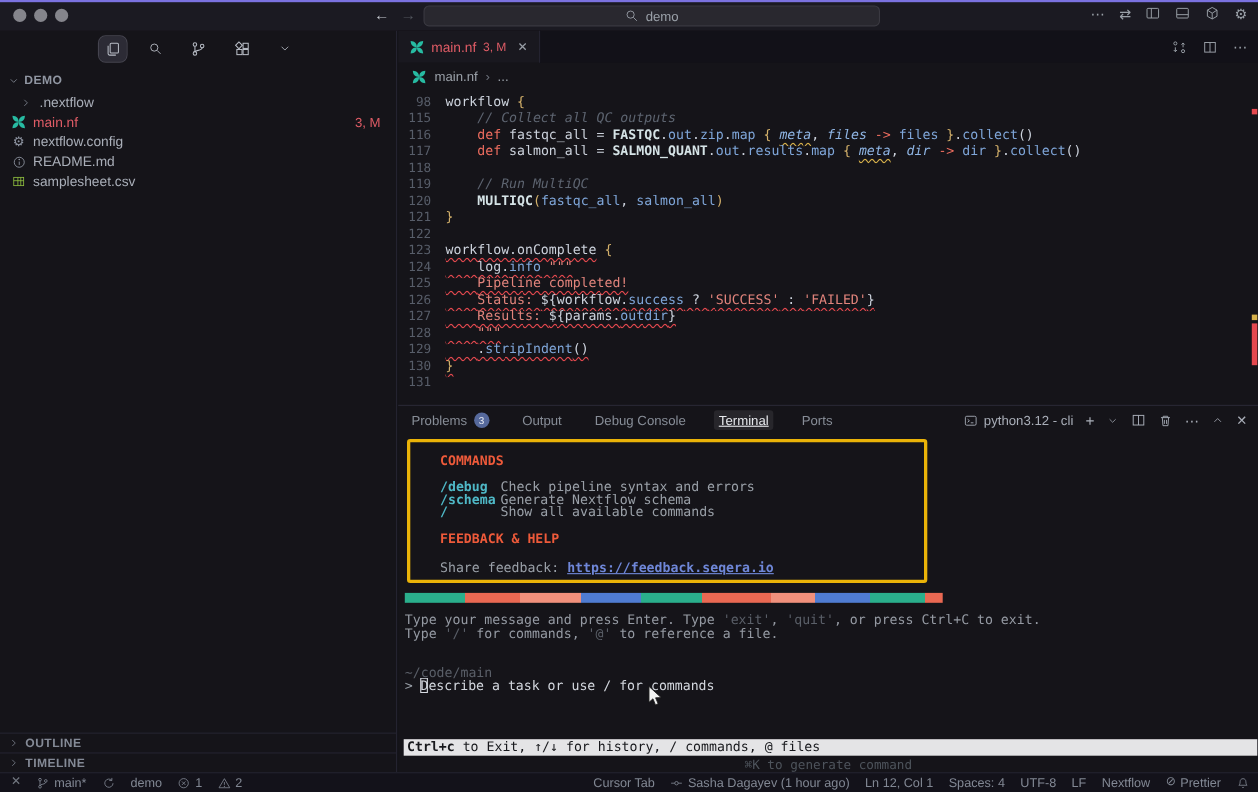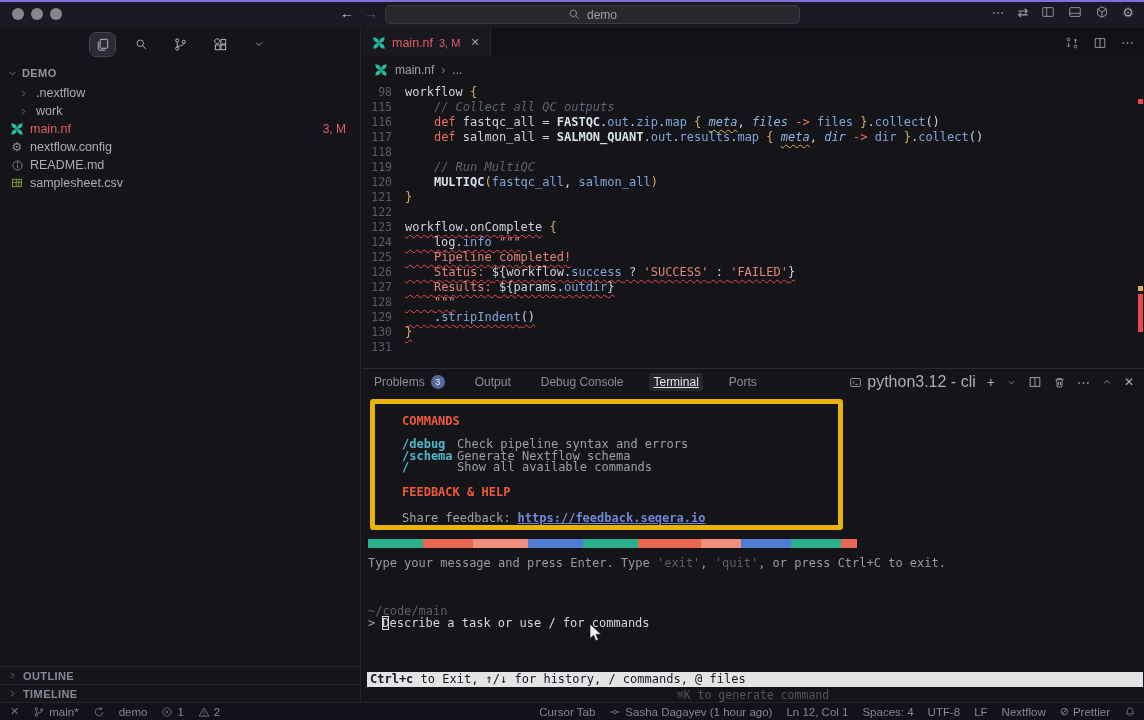--- a/index.html
+++ b/index.html
@@ -61,23 +61,23 @@
   .u-y{text-decoration-line:underline;text-decoration-style:wavy;text-decoration-color:#d7b14a;text-decoration-thickness:1px;text-underline-offset:2.5px;}
   .ruler-mark{position:absolute;right:1px;width:5px;}
 
   
   .panel{position:absolute;top:368px;left:362px;right:0;bottom:18px;background:#151419;border-top:1px solid #2a2936;}
   .panel-header{height:26px;display:flex;align-items:center;padding-left:8px;position:relative;}
   .ptab{display:flex;align-items:center;gap:6px;margin-right:22px;font-size:12px;color:#878d97;cursor:pointer;padding:2px 4px;border-radius:3px;}
   .ptab.active{color:#e6e8ec;background:#ffffff14;text-decoration:underline;}
   .pbadge{min-width:14px;height:14px;border-radius:8px;background:#56699c;color:#e8ebf2;font-size:9px;display:flex;align-items:center;justify-content:center;padding:0 3px;}
   .panel-actions{position:absolute;right:10px;top:0;height:26px;display:flex;align-items:center;gap:11px;color:#a9aeb8;}
-  .term-sel{display:flex;align-items:center;gap:5px;font-size:16px;color:#a9aeb8;cursor:pointer;}
+  .term-sel{display:flex;align-items:center;gap:5px;font-size:12px;color:#a9aeb8;cursor:pointer;}
   .panel-body{position:absolute;top:26px;left:0;right:0;bottom:0;font-family:"DejaVu Sans Mono",monospace;}
-  .help-box{position:absolute;top:4px;left:8px;width:473px;height:131px;border:5px solid #eab308;border-radius:3px;padding:10px 0 0 27px;font-size:12px;}
+  .help-box{position:absolute;top:4px;left:8px;width:473px;height:131px;border:3px solid #eab308;border-radius:3px;padding:10px 0 0 27px;font-size:12px;}
   .hb-title{color:#ee5a3a;font-weight:bold;}
   .hb-cmds{margin-top:11px;}
   .cmd-row{line-height:11.6px;color:#9aa0a8;}
   .cmd{display:inline-block;width:55px;color:#4fb8c6;font-weight:bold;}
   .hb-title2{margin-top:11px;color:#ee5a3a;font-weight:bold;}
   .hb-share{margin-top:12px;color:#9aa0a8;}
   .hb-url{color:#6f87d8;font-weight:bold;text-decoration:underline;cursor:pointer;}
   .rainbow{position:absolute;top:144px;left:6px;width:489px;height:9px;}
   .hints{position:absolute;top:162px;left:6px;font-size:12px;line-height:12.5px;color:#959aa3;}
   .hints .dim{color:#5a5f68;}
@@ -201,28 +201,20 @@
     </div>
     <div class="tree">
         <div class="frow">
           <span class="ic islot chev">
             <svg width="11" height="11" viewBox="0 0 16 16">
               <path d="M6 4l4 4-4 4" fill="none" stroke="currentColor" stroke-width="1"></path>
             </svg>
           </span>
           <span class="flabel">.nextflow</span>
         </div>
-        <div class="frow">
-          <span class="ic islot chev">
-            <svg width="11" height="11" viewBox="0 0 16 16">
-              <path d="M6 4l4 4-4 4" fill="none" stroke="currentColor" stroke-width="1"></path>
-            </svg>
-          </span>
-          <span class="flabel">work</span>
-        </div>
         <div class="frow err">
           <span class="ic islot">
             <svg width="14" height="14" viewBox="0 0 16 16">
               <g fill="#27bba2">
                 <path d="M1.5 1.5c4.4.3 6.2 2.1 6.5 6.5-4.4-.3-6.2-2.1-6.5-6.5z"></path>
                 <path d="M14.5 1.5c-.3 4.4-2.1 6.2-6.5 6.5.3-4.4 2.1-6.2 6.5-6.5z"></path>
                 <path d="M1.5 14.5c.3-4.4 2.1-6.2 6.5-6.5-.3 4.4-2.1 6.2-6.5 6.5z"></path>
                 <path d="M14.5 14.5c-4.4-.3-6.2-2.1-6.5-6.5 4.4.3 6.2 2.1 6.5 6.5z"></path>
               </g>
             </svg>
@@ -484,20 +476,21 @@
             <div class="cmd-row"><span class="cmd">/</span><span>Show all available commands</span></div>
           </div>
         <div class="hb-title2">FEEDBACK &amp; HELP</div>
         <div class="hb-share">
           <span>Share feedback: </span><span class="hb-url">https://feedback.seqera.io</span>
         </div>
       </div>
       <div class="rainbow" style="background: linear-gradient(90deg, rgb(42, 175, 140) 0px, rgb(42, 175, 140) 55px, rgb(233, 104, 82) 55px, rgb(233, 104, 82) 105px, rgb(240, 144, 124) 105px, rgb(240, 144, 124) 160px, rgb(79, 124, 210) 160px, rgb(79, 124, 210) 215px, rgb(42, 175, 140) 215px, rgb(42, 175, 140) 270px, rgb(233, 104, 82) 270px, rgb(233, 104, 82) 333px, rgb(240, 144, 124) 333px, rgb(240, 144, 124) 373px, rgb(79, 124, 210) 373px, rgb(79, 124, 210) 423px, rgb(42, 175, 140) 423px, rgb(42, 175, 140) 473px, rgb(233, 104, 82) 473px, rgb(233, 104, 82) 489px);"></div>
       <div class="hints">
           <div class="hline"><span>Type your message and press Enter. Type </span><span class="dim">'exit'</span><span>, </span><span class="dim">'quit'</span><span>, or press Ctrl+C to exit.</span></div>
+          <div class="hline"><span>Type </span><span class="dim">'/'</span><span> for commands, </span><span class="dim">'@'</span><span> to reference a file.</span></div>
         </div>
       <div class="cwd">~/code/main</div>
       <div class="prompt"><span class="pchar">&gt;</span><span class="bcur">D</span><span>escribe a task or use / for commands</span></div>
       <div class="footer-bar"><b>Ctrl+c</b><span> to Exit, ↑/↓ for history, / commands, @ files</span></div>
       <div class="kbd-hint">⌘K to generate command</div>
     </div>
   </div>
 
   <div class="statusbar">
     <div class="sb-left">

